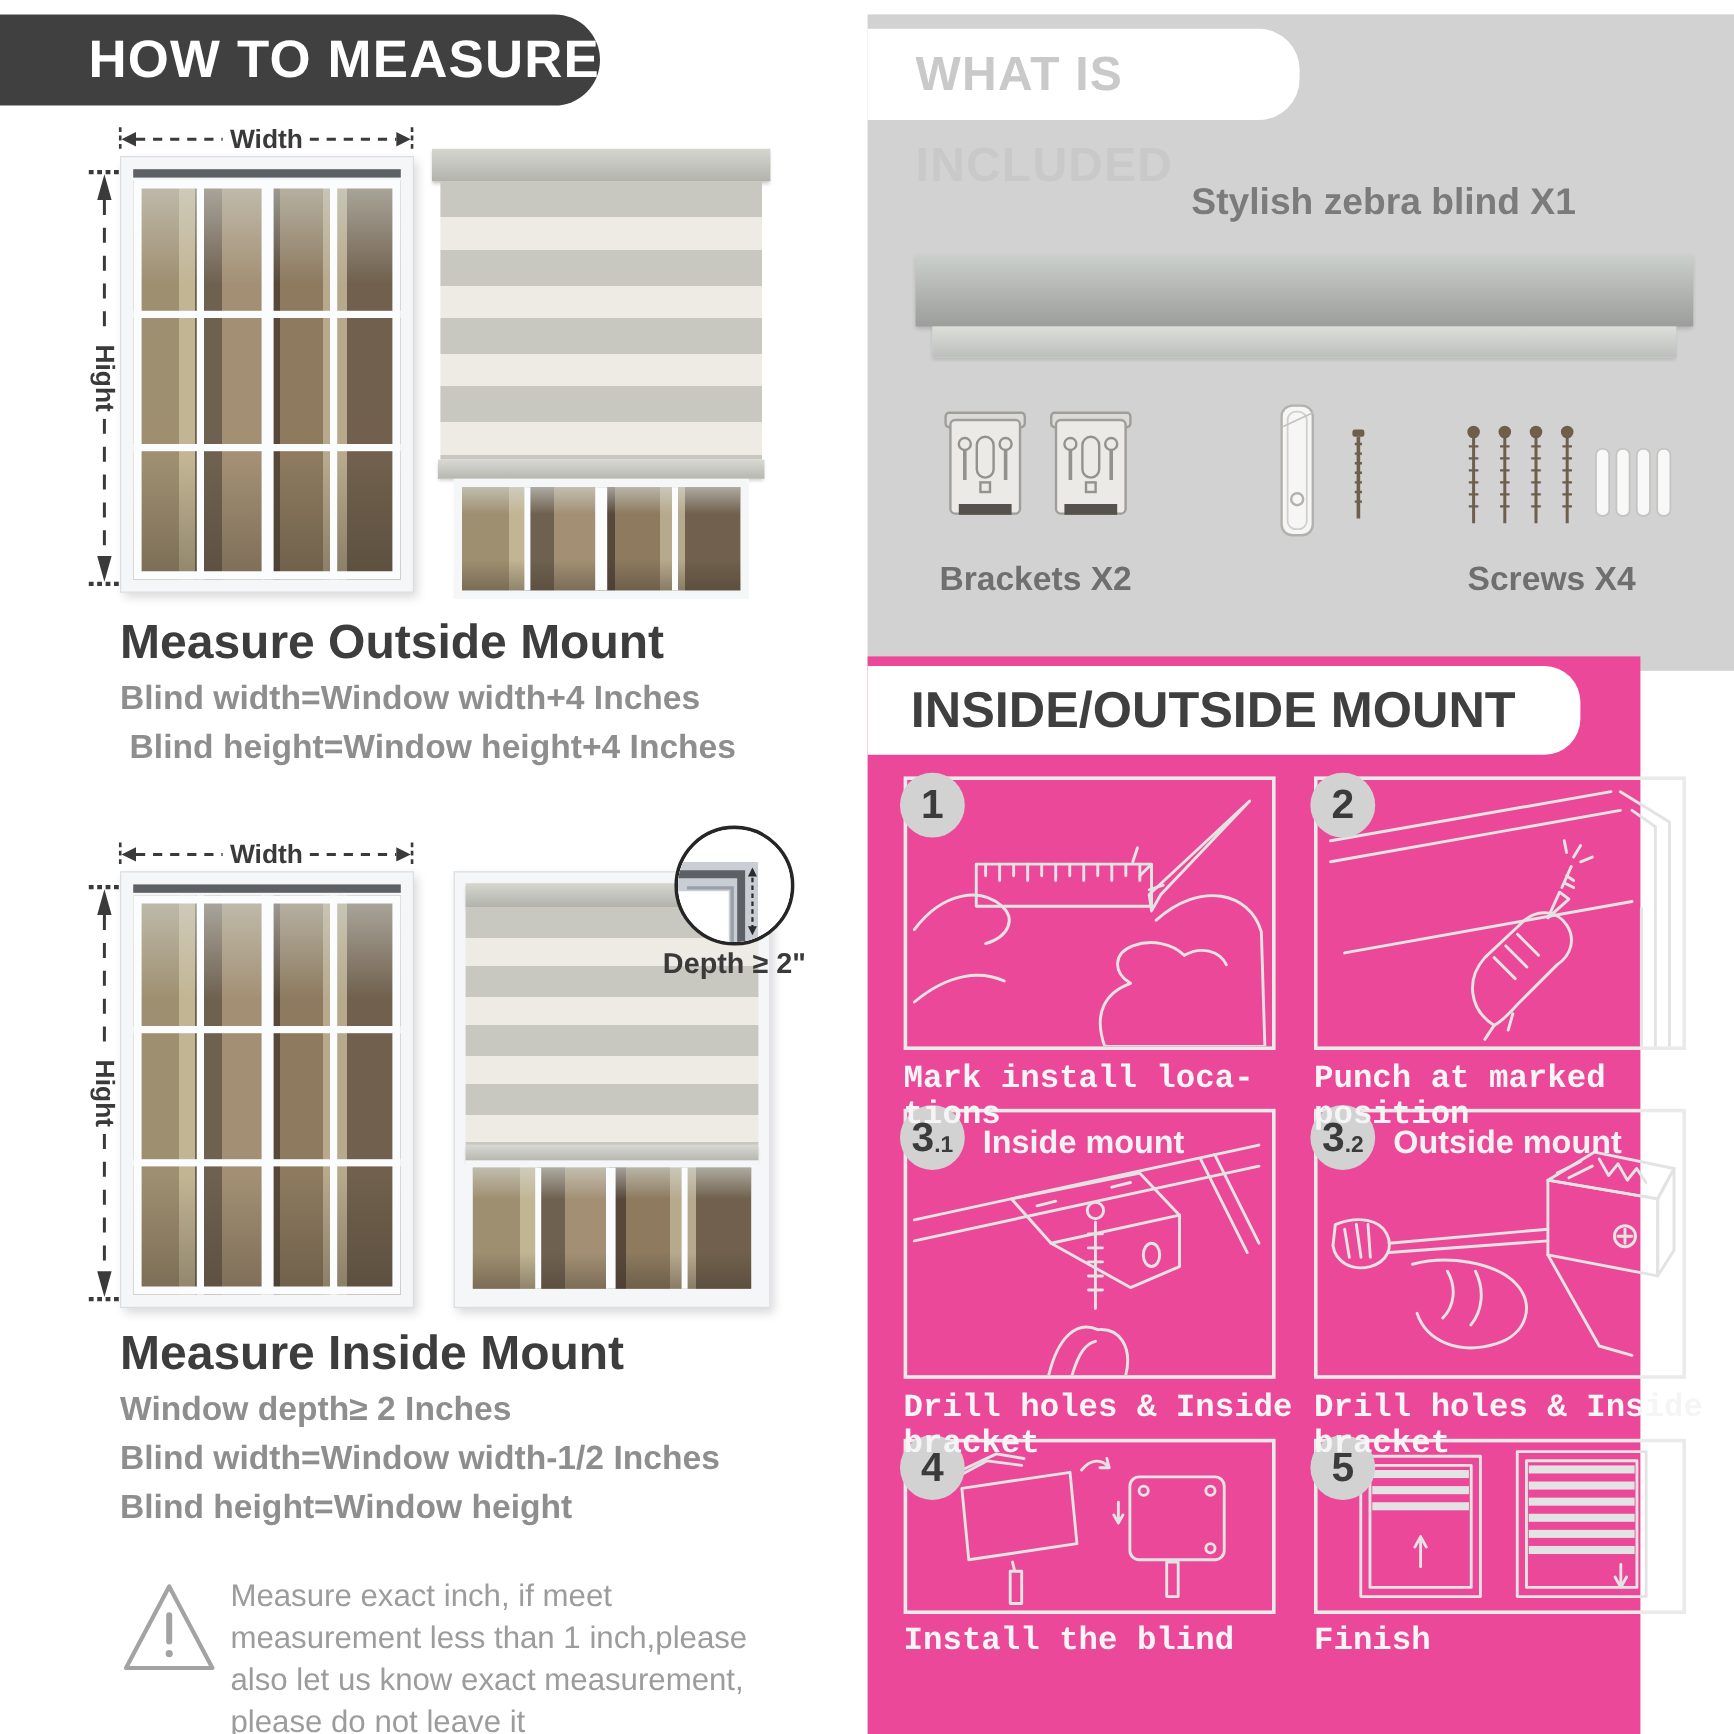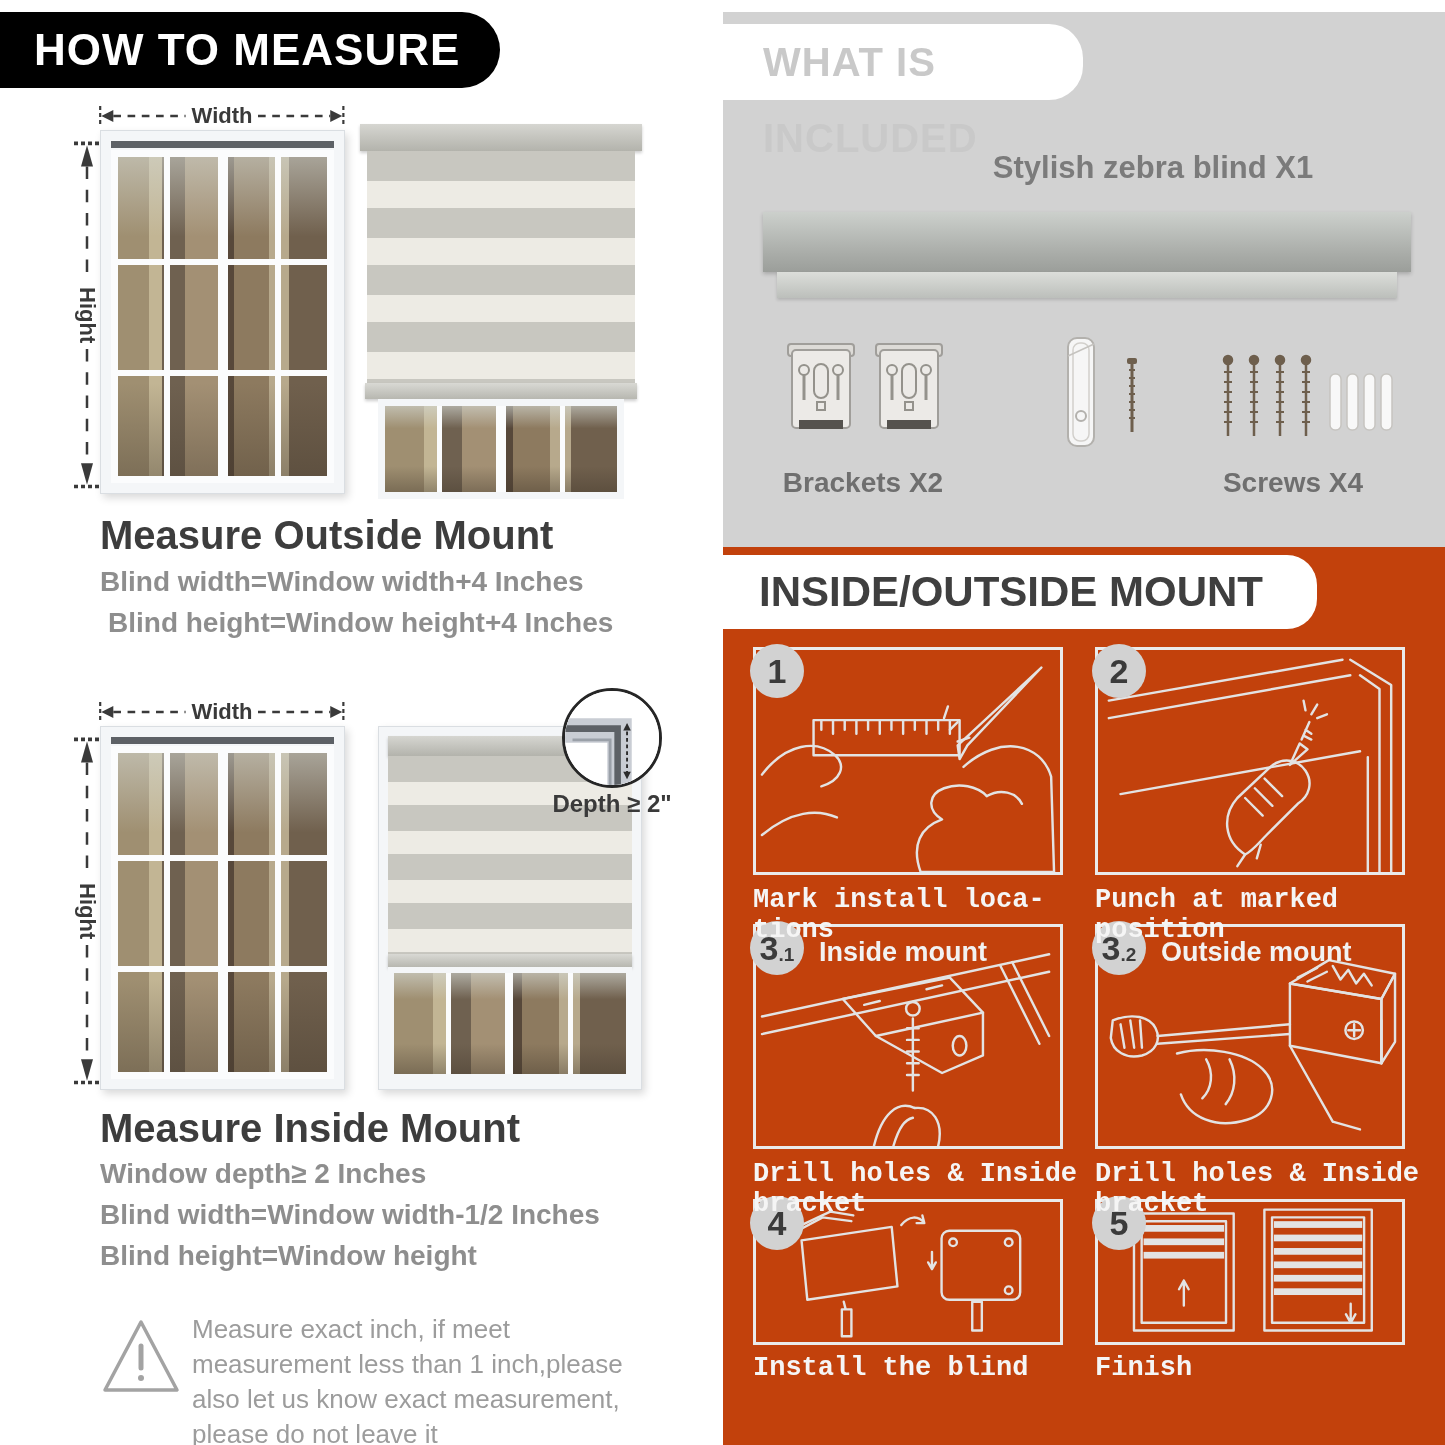--- a/index.html
+++ b/index.html
@@ -2,23 +2,23 @@
 <html><head>
 <meta charset="utf-8">
 <style>
   html,body{margin:0;padding:0;background:#fff;}
   .canvas{position:relative;width:1445px;height:1445px;background:#ffffff;overflow:hidden;
           font-family:"Liberation Sans",sans-serif;}
   .abs{position:absolute;}
 
   
   .left-col{left:0;top:0;width:723px;height:1445px;background:#ffffff;}
-  .howto-banner{left:0;top:12px;width:500px;height:76px;background:#000000;
+  .howto-banner{left:0;top:12px;width:500px;height:76px;background:#404040;
     border-radius:0 38px 38px 0;color:#ffffff;font-size:44px;font-weight:700;
-    line-height:76px;padding-left:34px;letter-spacing:1px;box-sizing:border-box;}
+    line-height:76px;padding-left:34px;letter-spacing:1px;box-sizing:border-box;text-align:right;}
 
   
   .warrow{display:flex;align-items:center;}
   .warrow .lbl{font-size:22px;font-weight:700;color:#3a3a3a;padding:0 6px;white-space:nowrap;}
   .warrow svg{flex:1;height:24px;display:block;}
   .harrow{display:flex;flex-direction:column;align-items:center;}
   .harrow .lbl{font-size:22px;font-weight:700;color:#3a3a3a;writing-mode:vertical-rl;padding:6px 0;}
   .harrow svg{flex:1;width:34px;display:block;}
 
   
@@ -61,21 +61,21 @@
     border-radius:0 34px 34px 0;color:#c9c9c9;font-size:40px;font-weight:700;line-height:76px;
     padding-left:40px;box-sizing:border-box;letter-spacing:1px;}
   .blind-name{position:absolute;left:0;top:138px;width:100%;text-align:center;
     font-size:31px;font-weight:700;color:#7b7b7b;}
   .headrail-top{position:absolute;left:40px;top:200px;width:648px;height:60px;
     background:linear-gradient(180deg,#ccd0cc,#a9aca8 70%,#9b9e9a);box-shadow:0 2px 4px rgba(0,0,0,.2);}
   .headrail-bot{position:absolute;left:54px;top:260px;width:620px;height:26px;
     background:linear-gradient(180deg,#dcdeda,#bcbfbb);box-shadow:0 2px 3px rgba(0,0,0,.15);}
   .hw-label{position:absolute;top:455px;font-size:28px;font-weight:700;color:#6f6f6f;text-align:center;}
 
-  .mount{position:absolute;left:0;top:547px;width:722px;height:898px;background:#c2410c;}
+  .mount{position:absolute;left:0;top:547px;width:644px;height:898px;background:#ec4899;}
   .mnt-banner{position:absolute;left:0;top:8px;width:594px;height:74px;background:#ffffff;
     border-radius:0 30px 30px 0;color:#3f3f3f;font-size:42px;font-weight:700;line-height:74px;
     padding-left:36px;box-sizing:border-box;}
   .panel{position:absolute;width:310px;border:3px solid #eaeaea;box-sizing:border-box;overflow:hidden;}
   .c1{left:30px;} .c2{left:372px;}
   .r1{top:100px;height:228px;} .r2{top:377px;height:225px;} .r3{top:652px;height:146px;}
   .badge{position:absolute;left:-3px;top:-3px;width:54px;height:54px;border-radius:50%;
     background:#d2d2d2;display:flex;align-items:center;justify-content:center;}
   .badge .n{font-size:34px;font-weight:700;color:#3b3b3b;}
   .badge .s{font-size:19px;font-weight:700;color:#3b3b3b;align-self:flex-end;padding-bottom:9px;}

